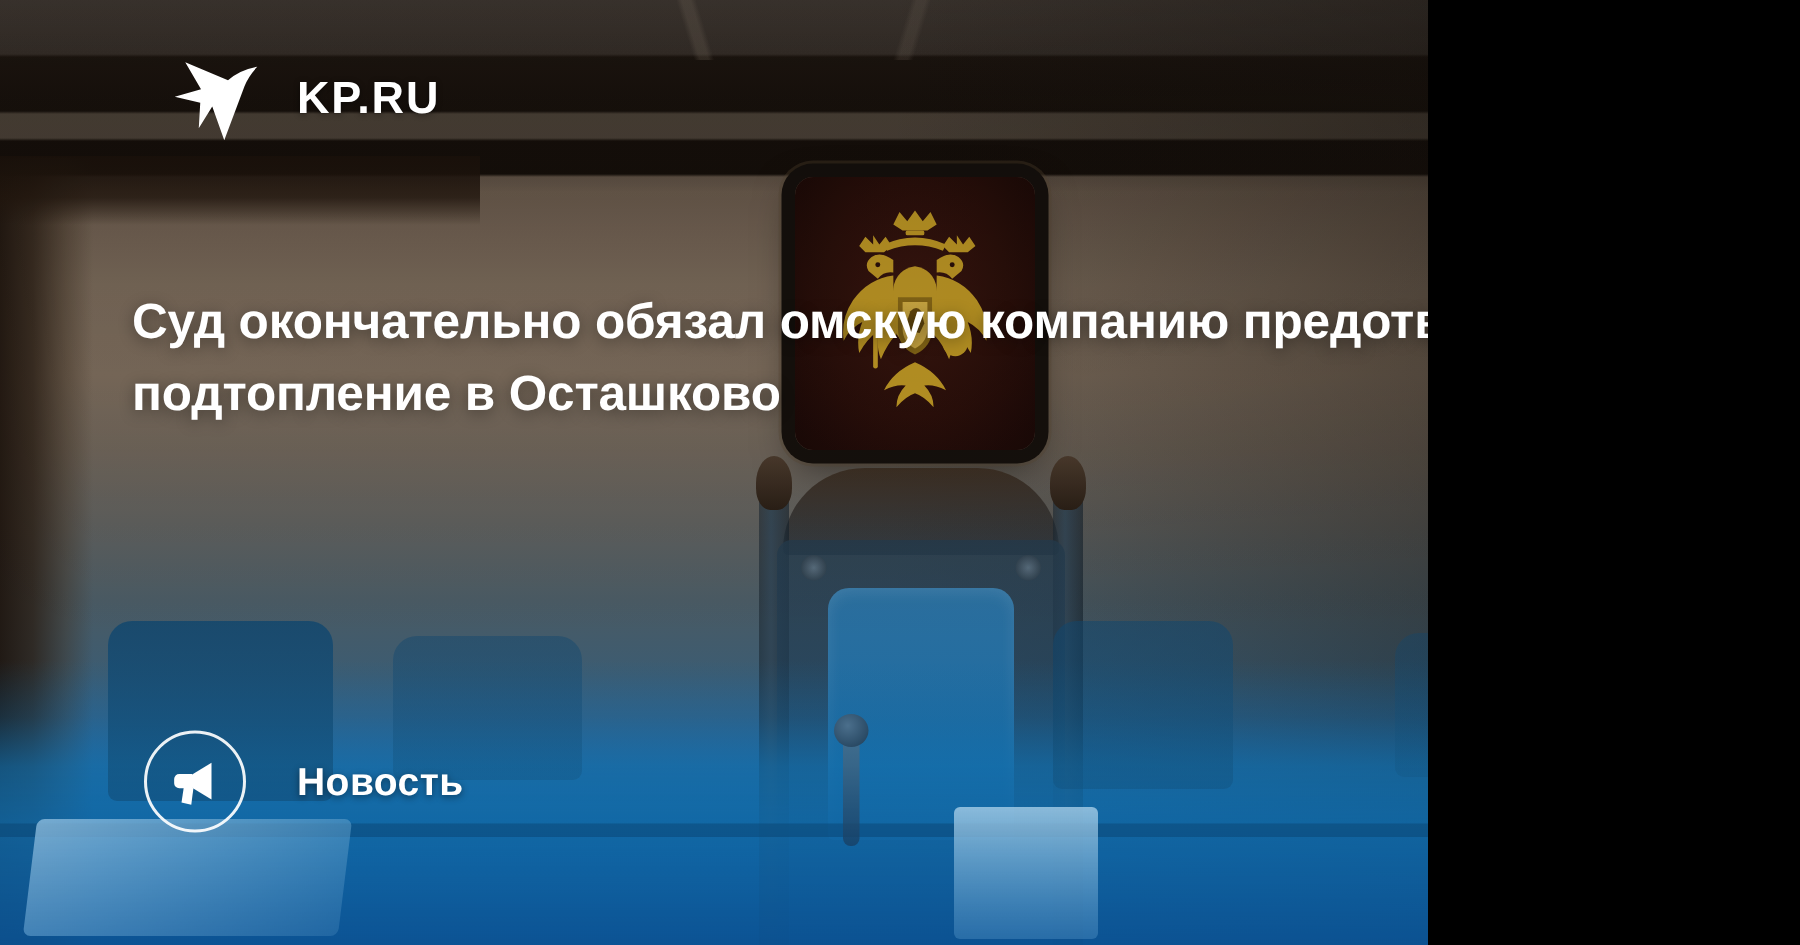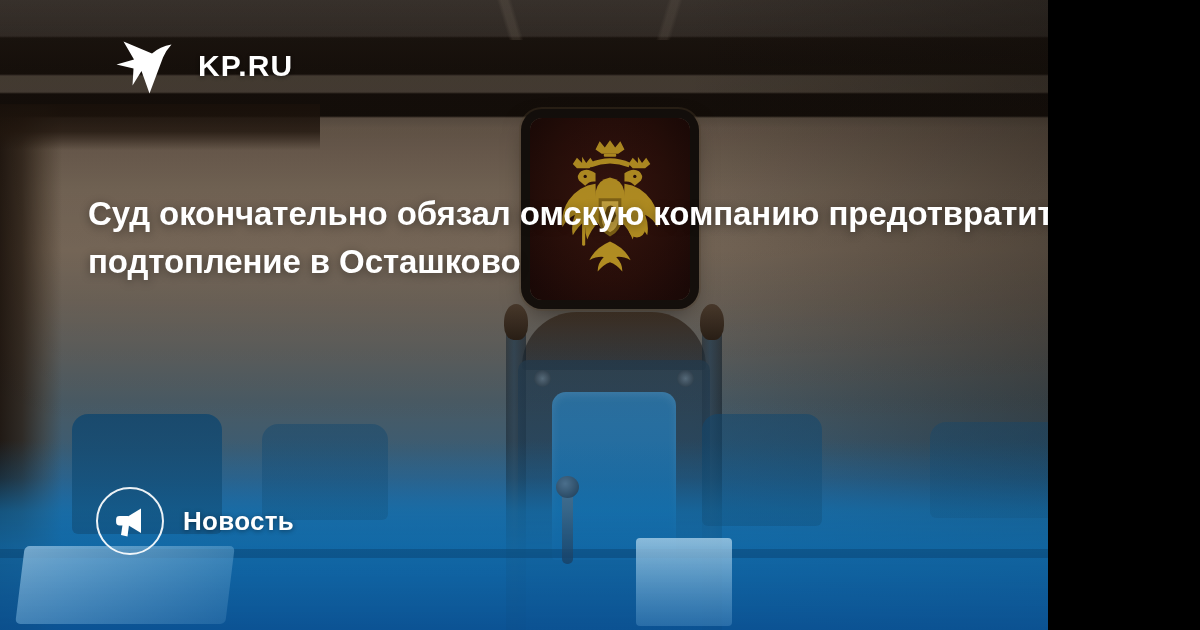--- a/index.html
+++ b/index.html
@@ -6,21 +6,21 @@
   html, body {
     width:1200px; height:630px;
     overflow:hidden;
     background:#000;
     font-family:"Liberation Sans", sans-serif;
   }
 
   
   .card {
     position:relative;
-    width:1048px; height:630px;
+    width:952px; height:630px;
     overflow:hidden;
     isolation:isolate;
   }
 
   
   .photo {
     position:absolute; inset:0;
     
     background:
       linear-gradient(to bottom,
@@ -235,21 +235,21 @@
     color:#ffffff;
     font-size:33px;
     font-weight:700;
     line-height:1.44;
     letter-spacing:-0.1px;
     text-shadow:0 2px 10px rgba(0,0,0,.40);
   }
 
   .badge {
     position:absolute; left:96px; top:487px;
-    display:flex; align-items:center; gap:19px;
+    display:flex; align-items:center; gap:34px;
   }
   .badge-circle {
     width:68px; height:68px; border-radius:50%;
     border:2px solid rgba(255,255,255,.92);
     display:flex; align-items:center; justify-content:center;
     flex:0 0 auto;
   }
   .badge-circle svg { width:34px; height:34px; display:block; }
   .badge-label {
     color:#ffffff;

